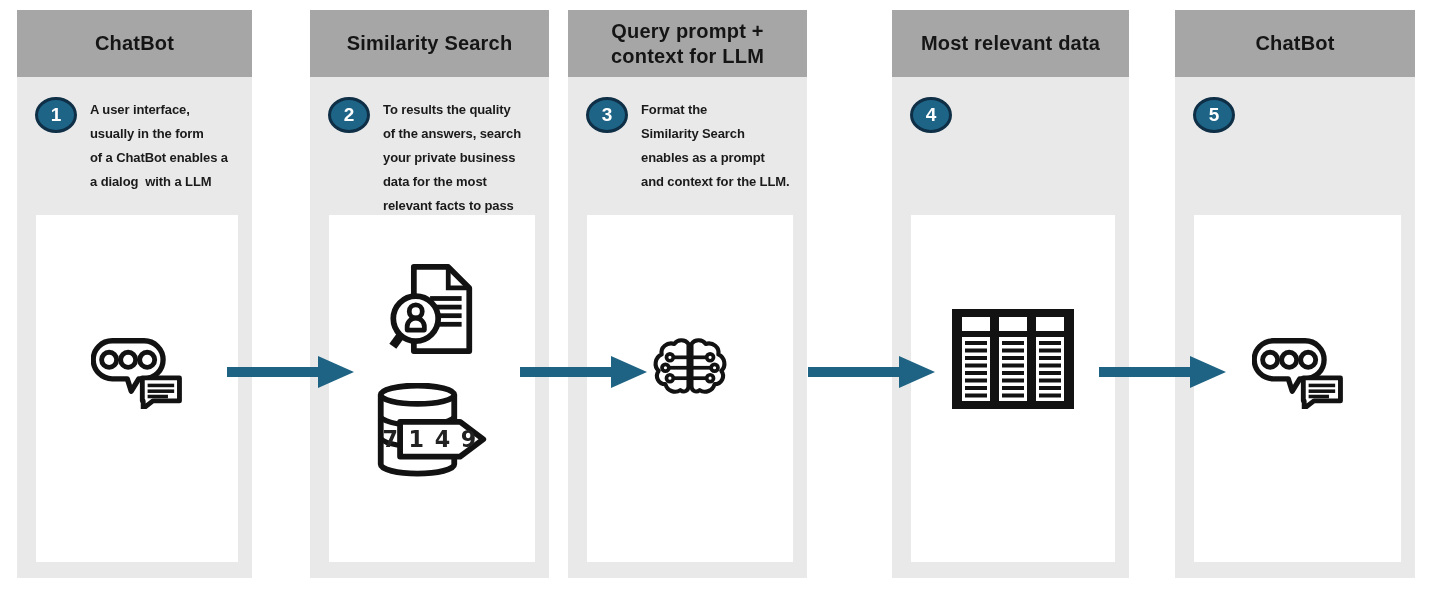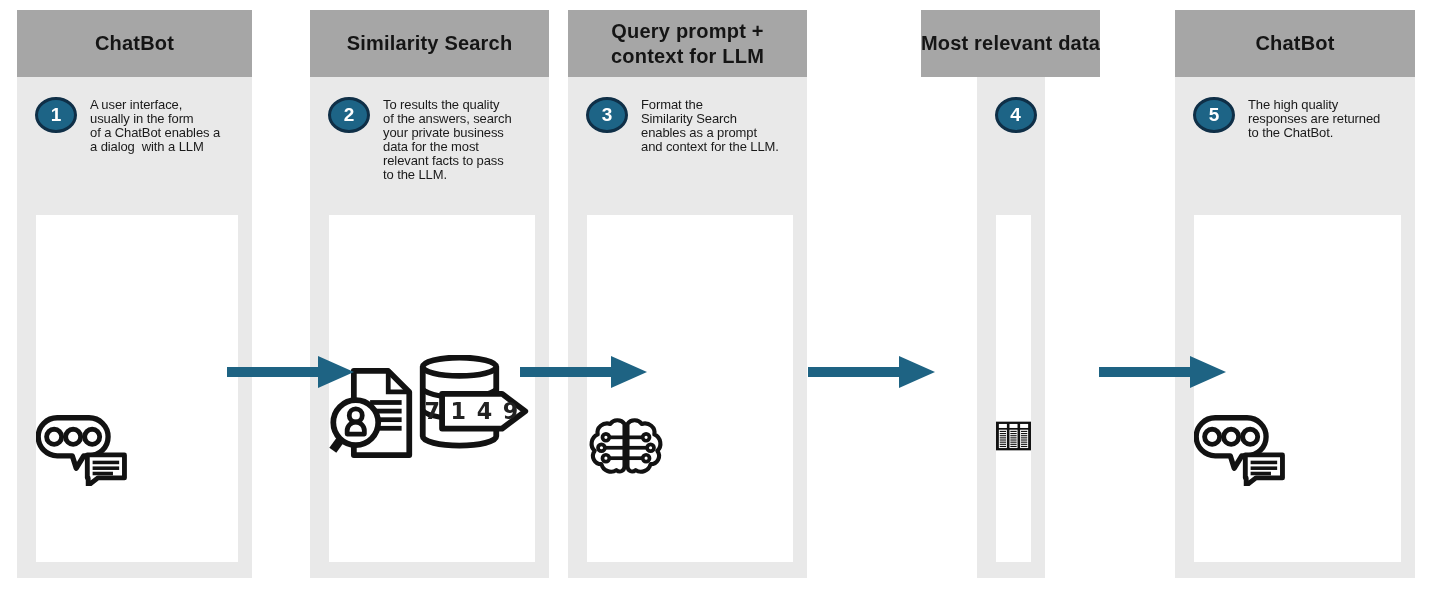--- a/index.html
+++ b/index.html
@@ -11,24 +11,24 @@
   .panel-header{height:67px;flex:none;background:var(--header-bg);
     display:flex;align-items:center;justify-content:center;}
   .panel-title{margin:0;font-size:20px;line-height:25px;font-weight:600;color:#151515;
     white-space:pre-line;text-align:center;letter-spacing:.2px;}
   .panel-body{flex:1;background:var(--panel-bg);position:relative;}
   .step-row{display:flex;align-items:flex-start;gap:13px;padding:20px 8px 0 18px;}
   .badge{width:42px;height:36px;box-sizing:border-box;flex:none;border-radius:50%;
     background:var(--badge-fill);border:3px solid var(--badge-border);
     color:#fff;font-size:19px;font-weight:bold;
     display:flex;align-items:center;justify-content:center;}
-  .desc{margin:1px 0 0;font-size:13px;line-height:14px;font-weight:400;
+  .desc{margin:1px 0 0;font-size:13px;line-height:24px;font-weight:700;
     color:var(--text);white-space:pre;letter-spacing:-.1px;}
   .icon-card{position:absolute;left:19px;right:14px;top:138px;bottom:16px;
-    background:var(--card-bg);display:flex;flex-direction:row;align-items:center;}
+    background:var(--card-bg);display:flex;flex-direction:column;align-items:center;}
   .arrow{position:absolute;top:355px;width:127px;height:34px;}
   .ic{display:block;}
 </style>
 </head>
 <body>
 
 <div class="canvas">
 
   <section class="panel" style="left:17px;width:235px;">
     <header class="panel-header">
@@ -135,21 +135,21 @@
             <line x1="54" y1="44" x2="80" y2="44"></line>
               <circle cx="85" cy="44" r="4.6"></circle>
             <line x1="54" y1="58" x2="74" y2="58"></line>
               <circle cx="79" cy="58" r="4.6"></circle>
           </g>
         </svg>
       </div>
     </div>
   </section>
 
-  <section class="panel" style="left:892px;width:237px;align-items:center;">
+  <section class="panel" style="left:892px;width:237px;">
     <header class="panel-header">
       <h2 class="panel-title">Most relevant data</h2>
     </header>
     <div class="panel-body">
       <div class="step-row">
         <div class="badge">4</div>
       </div>
       <div class="icon-card">
         <svg class="ic" style="margin-top:94px;" width="122" height="100" viewBox="0 0 122 100">
           <rect x="0" y="0" width="122" height="100" fill="var(--ink)"></rect>
@@ -192,23 +192,20 @@
     </div>
   </section>
 
   <section class="panel" style="left:1175px;width:240px;">
     <header class="panel-header">
       <h2 class="panel-title">ChatBot</h2>
     </header>
     <div class="panel-body">
       <div class="step-row">
         <div class="badge">5</div>
-        <p class="desc">The high quality
-responses are returned
-to the ChatBot.</p>
       </div>
       <div class="icon-card">
         <svg class="ic" style="margin-top:123px;" width="92" height="71" viewBox="0 0 104 80">
           <g fill="#fff" stroke="var(--ink)" stroke-width="6" stroke-linejoin="round">
             <path d="M24,3 H60 A21.5,21.5 0 0 1 60,46 H54 L45.5,60 L41,46 H24 A21.5,21.5 0 0 1 24,3 Z"></path>
           </g>
           <g fill="none" stroke="var(--ink)" stroke-width="5.5">
             <circle cx="20.5" cy="24.5" r="8.5"></circle>
               <circle cx="42" cy="24.5" r="8.5"></circle>
               <circle cx="63.5" cy="24.5" r="8.5"></circle>

